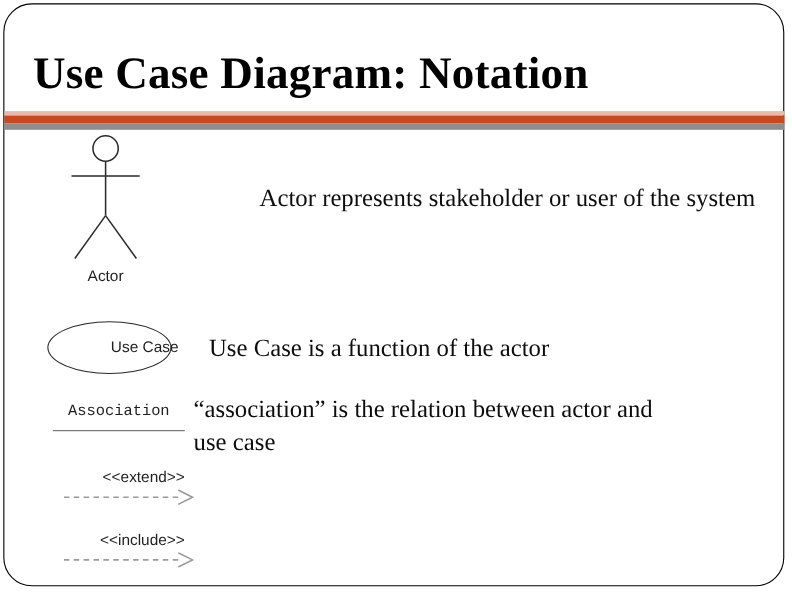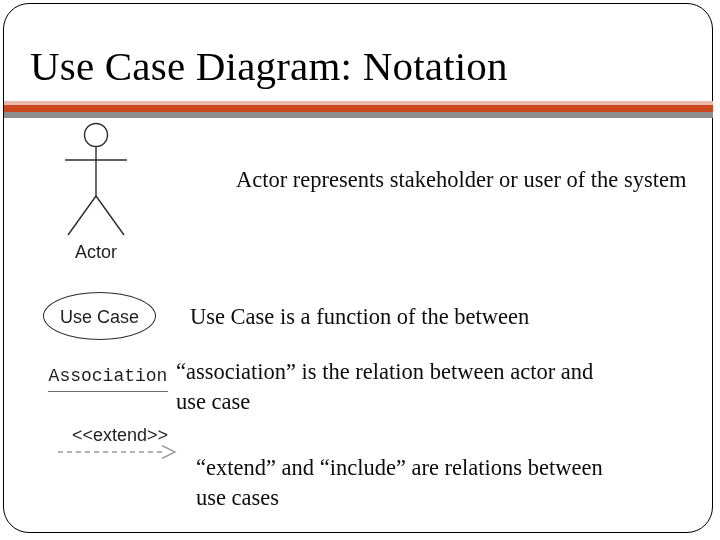--- a/index.html
+++ b/index.html
@@ -34,21 +34,21 @@
     pointer-events: none;
   }
 
   
   #title {
     position: absolute;
     left: 30px;
     top: 42px;
     width: 660px;
     font-family: "Liberation Serif", serif;
-    font-weight: normal;
+    font-weight: bold;
     font-size: 41px;
     line-height: 48px;
     letter-spacing: 0.2px;
     color: #000000;
     white-space: nowrap;
   }
 
   
   #divider {
     position: absolute;
@@ -74,21 +74,21 @@
   }
 
   
   .notation {
     position: absolute;
     font-family: "Liberation Sans", sans-serif;
     color: #1a1a1a;
   }
   .notation-label {
     font-family: "Liberation Sans", sans-serif;
-    font-size: 18px;
+    font-size: 14px;
     color: #1f1f1f;
     text-align: center;
     white-space: nowrap;
   }
 
   
   #actor-figure {
     left: 40px;
     top: 122px;
     width: 112px;
@@ -113,20 +113,21 @@
     width: 113px;
     height: 48px;
     border: 1.3px solid #2a2a2a;
     border-radius: 50%;
     box-sizing: border-box;
   }
   #usecase-label {
     position: absolute;
     left: 0; top: 15px;
     width: 113px;
+    padding-left: 32px;
   }
 
   
   #association-shape {
     left: 48px;
     top: 366px;
     width: 120px;
     height: 32px;
   }
   #association-label {
@@ -219,22 +220,28 @@
   </div>
 
   <div class="notation" id="extend-shape">
     <div class="notation-label rel-label">&lt;&lt;extend&gt;&gt;</div>
     <svg class="rel-arrow" width="125" height="14" viewBox="0 0 125 14">
       <line x1="0" y1="7" x2="104" y2="7" stroke="#9a9a9a" stroke-width="1.5" stroke-dasharray="5,4"></line>
       <polyline points="104,0.5 117,7 104,13.5" fill="none" stroke="#9a9a9a" stroke-width="1.4"></polyline>
     </svg>
   </div>
 
+  <div class="notation" id="include-shape">
+    <div class="notation-label rel-label">&lt;&lt;include&gt;&gt;</div>
+    <svg class="rel-arrow" width="125" height="14" viewBox="0 0 125 14">
+      <line x1="0" y1="7" x2="104" y2="7" stroke="#9a9a9a" stroke-width="1.5" stroke-dasharray="5,4"></line>
+      <polyline points="104,0.5 117,7 104,13.5" fill="none" stroke="#9a9a9a" stroke-width="1.4"></polyline>
+    </svg>
+  </div>
 
   <div class="body-text" id="text-actor">Actor represents stakeholder or user of the system</div>
 
-  <div class="body-text" id="text-usecase">Use Case is a function of the between</div>
+  <div class="body-text" id="text-usecase">Use Case is a function of the actor</div>
 
   <div class="body-text" id="text-assoc">“association” is the relation between actor and use case</div>
 
-  <div class="body-text" id="text-extinc">“extend” and “include” are relations between use cases</div>
 
 </div>
 
 </body></html>

